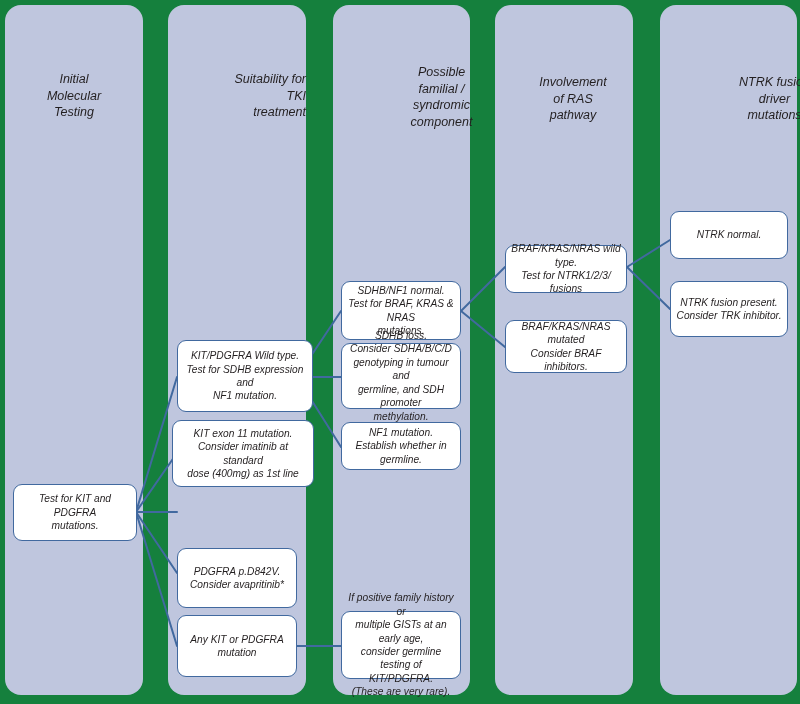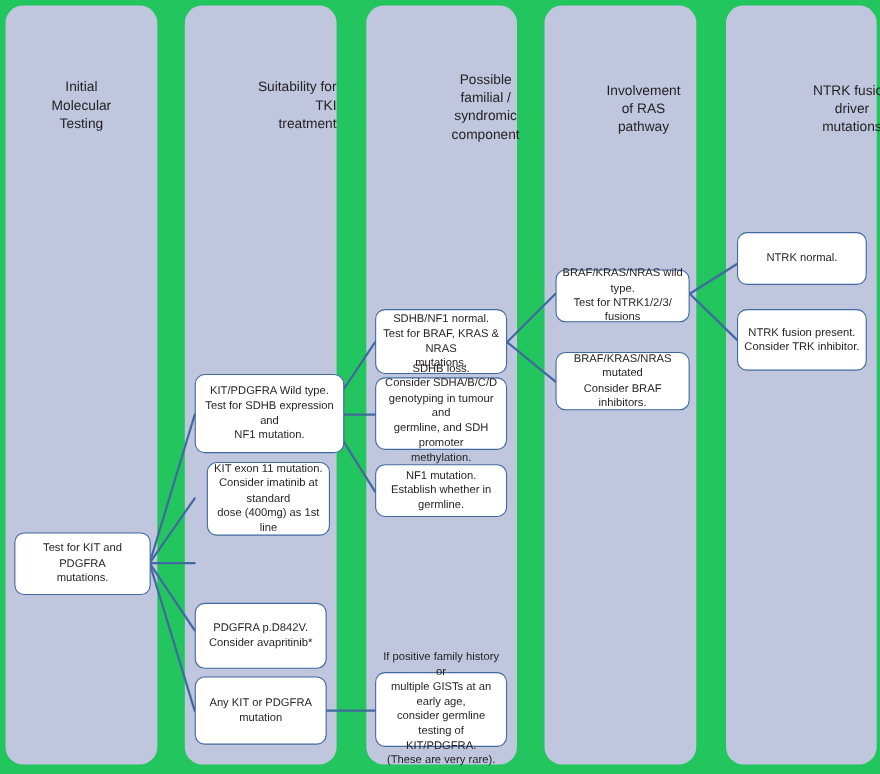--- a/index.html
+++ b/index.html
@@ -4,22 +4,23 @@
 <style>
   html,body{margin:0;padding:0;background:#ffffff;}
   body{
     font-family:"Liberation Sans","DejaVu Sans",sans-serif;
     -webkit-font-smoothing:antialiased;
   }
   #stage{
     position:relative;
     width:800px;
     height:704px;
-    background:#22c55e;
+    background:#15803d;
     overflow:hidden;
+    font-style:italic;
   }
   
   .band{
     position:absolute;
     background:#bfc6de;
     border-radius:16px;
   }
   .band-title{
     position:absolute;
     text-align:center;
@@ -67,21 +68,21 @@
   <div class="band-title" style="left:5px;top:71px;width:138px;">Initial
 Molecular
 Testing</div>
   <div class="band-title" style="left:168px;top:71px;width:138px;text-align:right;">Suitability for
 TKI
 treatment</div>
   <div class="band-title" style="left:333px;top:64px;width:137px;margin-left:40px;">Possible
 familial /
 syndromic
 component</div>
-  <div class="band-title" style="left:495px;top:74px;width:156px;margin-left:12px;">Involvement
+  <div class="band-title" style="left:495px;top:74px;width:156px;">Involvement
 of RAS
 pathway</div>
   <div class="band-title" style="left:660px;top:74px;width:137px;padding-left:46px;">NTRK fusion
 driver
 mutations</div>
 
   <svg id="wires" viewBox="0 0 800 704" xmlns="http://www.w3.org/2000/svg">
     <g stroke="#41699f" stroke-width="2" fill="none" stroke-linecap="round">
 
       <line x1="136" y1="512" x2="177" y2="377"></line>
@@ -105,21 +106,21 @@
   </svg>
 
   <div class="node" style="left:13px;top:484px;width:124px;height:57px;">Test for KIT and PDGFRA
 mutations.</div>
 
   <div class="node" style="left:177px;top:340px;width:136px;height:72px;">KIT/PDGFRA Wild type.
 Test for SDHB  expression
 and
 NF1 mutation.</div>
 
-  <div class="node" style="left:188px;top:420px;width:112px;height:67px;">KIT exon 11 mutation.
+  <div class="node" style="left:172px;top:420px;width:142px;height:67px;">KIT exon 11 mutation.
 Consider imatinib at standard
 dose (400mg) as 1st line</div>
 
 
   <div class="node" style="left:177px;top:548px;width:120px;height:60px;">PDGFRA p.D842V.
 Consider avapritinib*</div>
 
   <div class="node" style="left:177px;top:615px;width:120px;height:62px;">Any KIT or PDGFRA mutation</div>
 
   <div class="node" style="left:341px;top:281px;width:120px;height:59px;">SDHB/NF1 normal.

